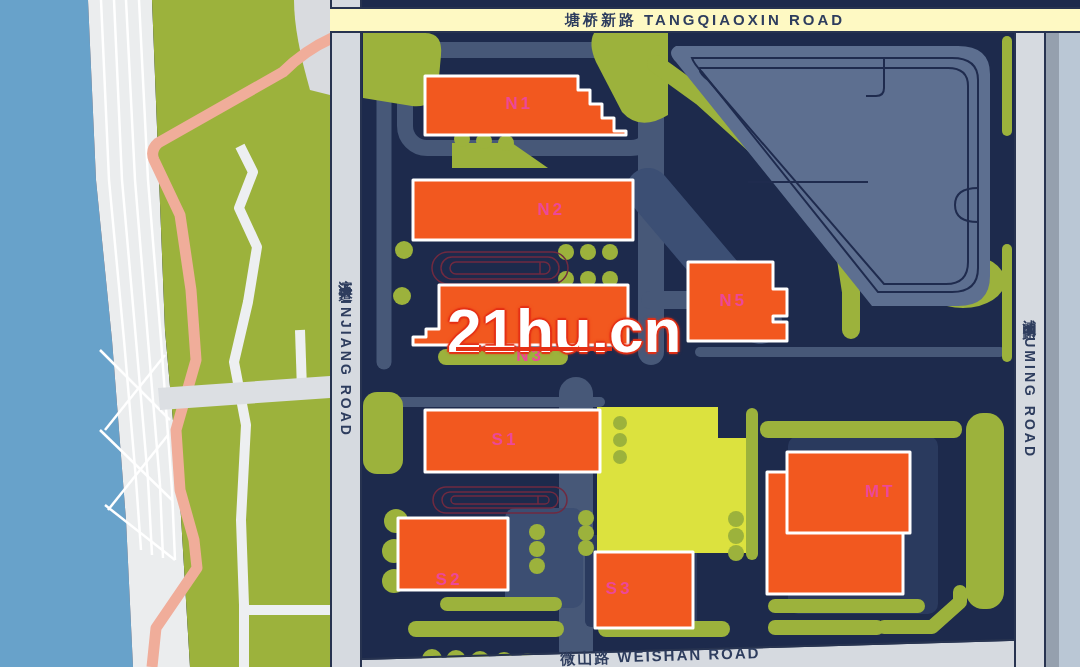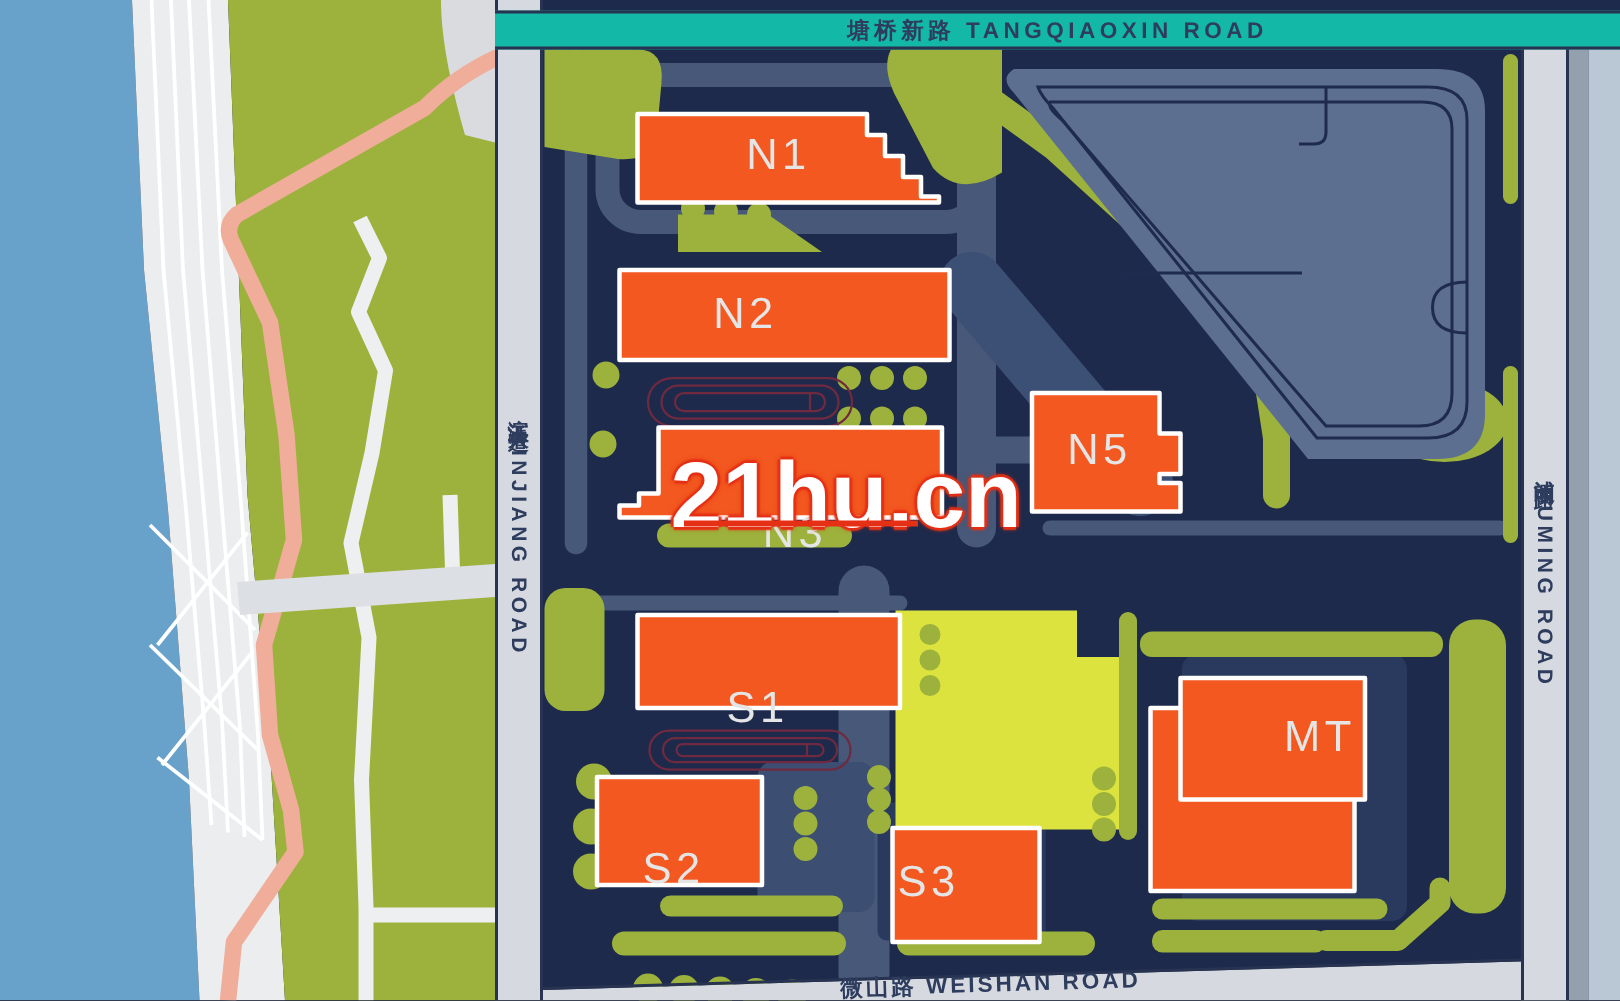--- a/index.html
+++ b/index.html
@@ -4,21 +4,21 @@
 <style>
   html,body{margin:0;padding:0;background:#333;}
   .stage{
     position:relative;width:1080px;height:667px;overflow:hidden;
     background:#1d2a4c;
     font-family:"Liberation Sans","DejaVu Sans",sans-serif;
   }
   .stage svg{position:absolute;left:0;top:0;z-index:1;}
   
   .road-h{
-    position:absolute;z-index:4;background:#14b8a6;
+    position:absolute;z-index:4;background:#fef9c3;
     border-top:2px solid #273350;border-bottom:2px solid #273350;
     display:flex;align-items:center;justify-content:center;
     color:#2e3d5e;font-weight:bold;font-size:15px;letter-spacing:3px;
     white-space:nowrap;
   }
   .road-v{
     position:absolute;z-index:3;background:#d6dae0;
     border-left:2px solid #273350;border-right:2px solid #273350;
     color:#2e3d5e;font-weight:bold;
   }
@@ -28,21 +28,21 @@
     font-size:14px;letter-spacing:3px;white-space:nowrap;
   }
   .road-b{
     position:absolute;z-index:5;color:#2e3d5e;font-weight:bold;
     font-size:15px;letter-spacing:2px;white-space:nowrap;
     transform:rotate(-1.7deg);transform-origin:left top;
   }
   
   .blabel{
     position:absolute;z-index:5;transform:translate(-50%,-50%);
-    color:#e5e5e5;font-weight:400;font-size:29px;letter-spacing:3px;
+    color:#ec4899;font-weight:700;font-size:17px;letter-spacing:3px;
     white-space:nowrap;
   }
   
   .watermark{
     position:absolute;z-index:6;left:447px;top:295px;width:178px;
     text-align:center;font-size:62px;font-weight:bold;color:#ffffff;
     text-shadow:-2px 0 1px #e53015,2px 0 1px #e53015,0 -2px 1px #e53015,0 2px 1px #e53015,0 0 4px #e53015;
     white-space:nowrap;
   }
   .watermark-underline{
@@ -216,24 +216,24 @@
   </div>
 
 
   <div class="road-h" style="left:330px;top:7px;width:750px;height:22px;">
     <span>塘桥新路 TANGQIAOXIN ROAD</span>
   </div>
 
   <div class="road-b" style="left:560px;top:650px;">微山路 WEISHAN ROAD</div>
 
   <div class="blabel" style="left:519px;top:104px;">N1</div>
-  <div class="blabel" style="left:497px;top:210px;">N2</div>
+  <div class="blabel" style="left:551px;top:210px;">N2</div>
   <div class="blabel" style="left:530px;top:309px;margin-top:47px;">N3</div>
   <div class="blabel" style="left:733px;top:301px;">N5</div>
-  <div class="blabel" style="left:505px;top:440px;margin-top:33px;">S1</div>
+  <div class="blabel" style="left:505px;top:440px;">S1</div>
   <div class="blabel" style="left:449px;top:580px;">S2</div>
   <div class="blabel" style="left:619px;top:589px;">S3</div>
   <div class="blabel" style="left:880px;top:492px;">MT</div>
 
   <div class="watermark">21hu.cn</div>
   <div class="watermark-underline"></div>
 
 </div>
 
 </body></html>

